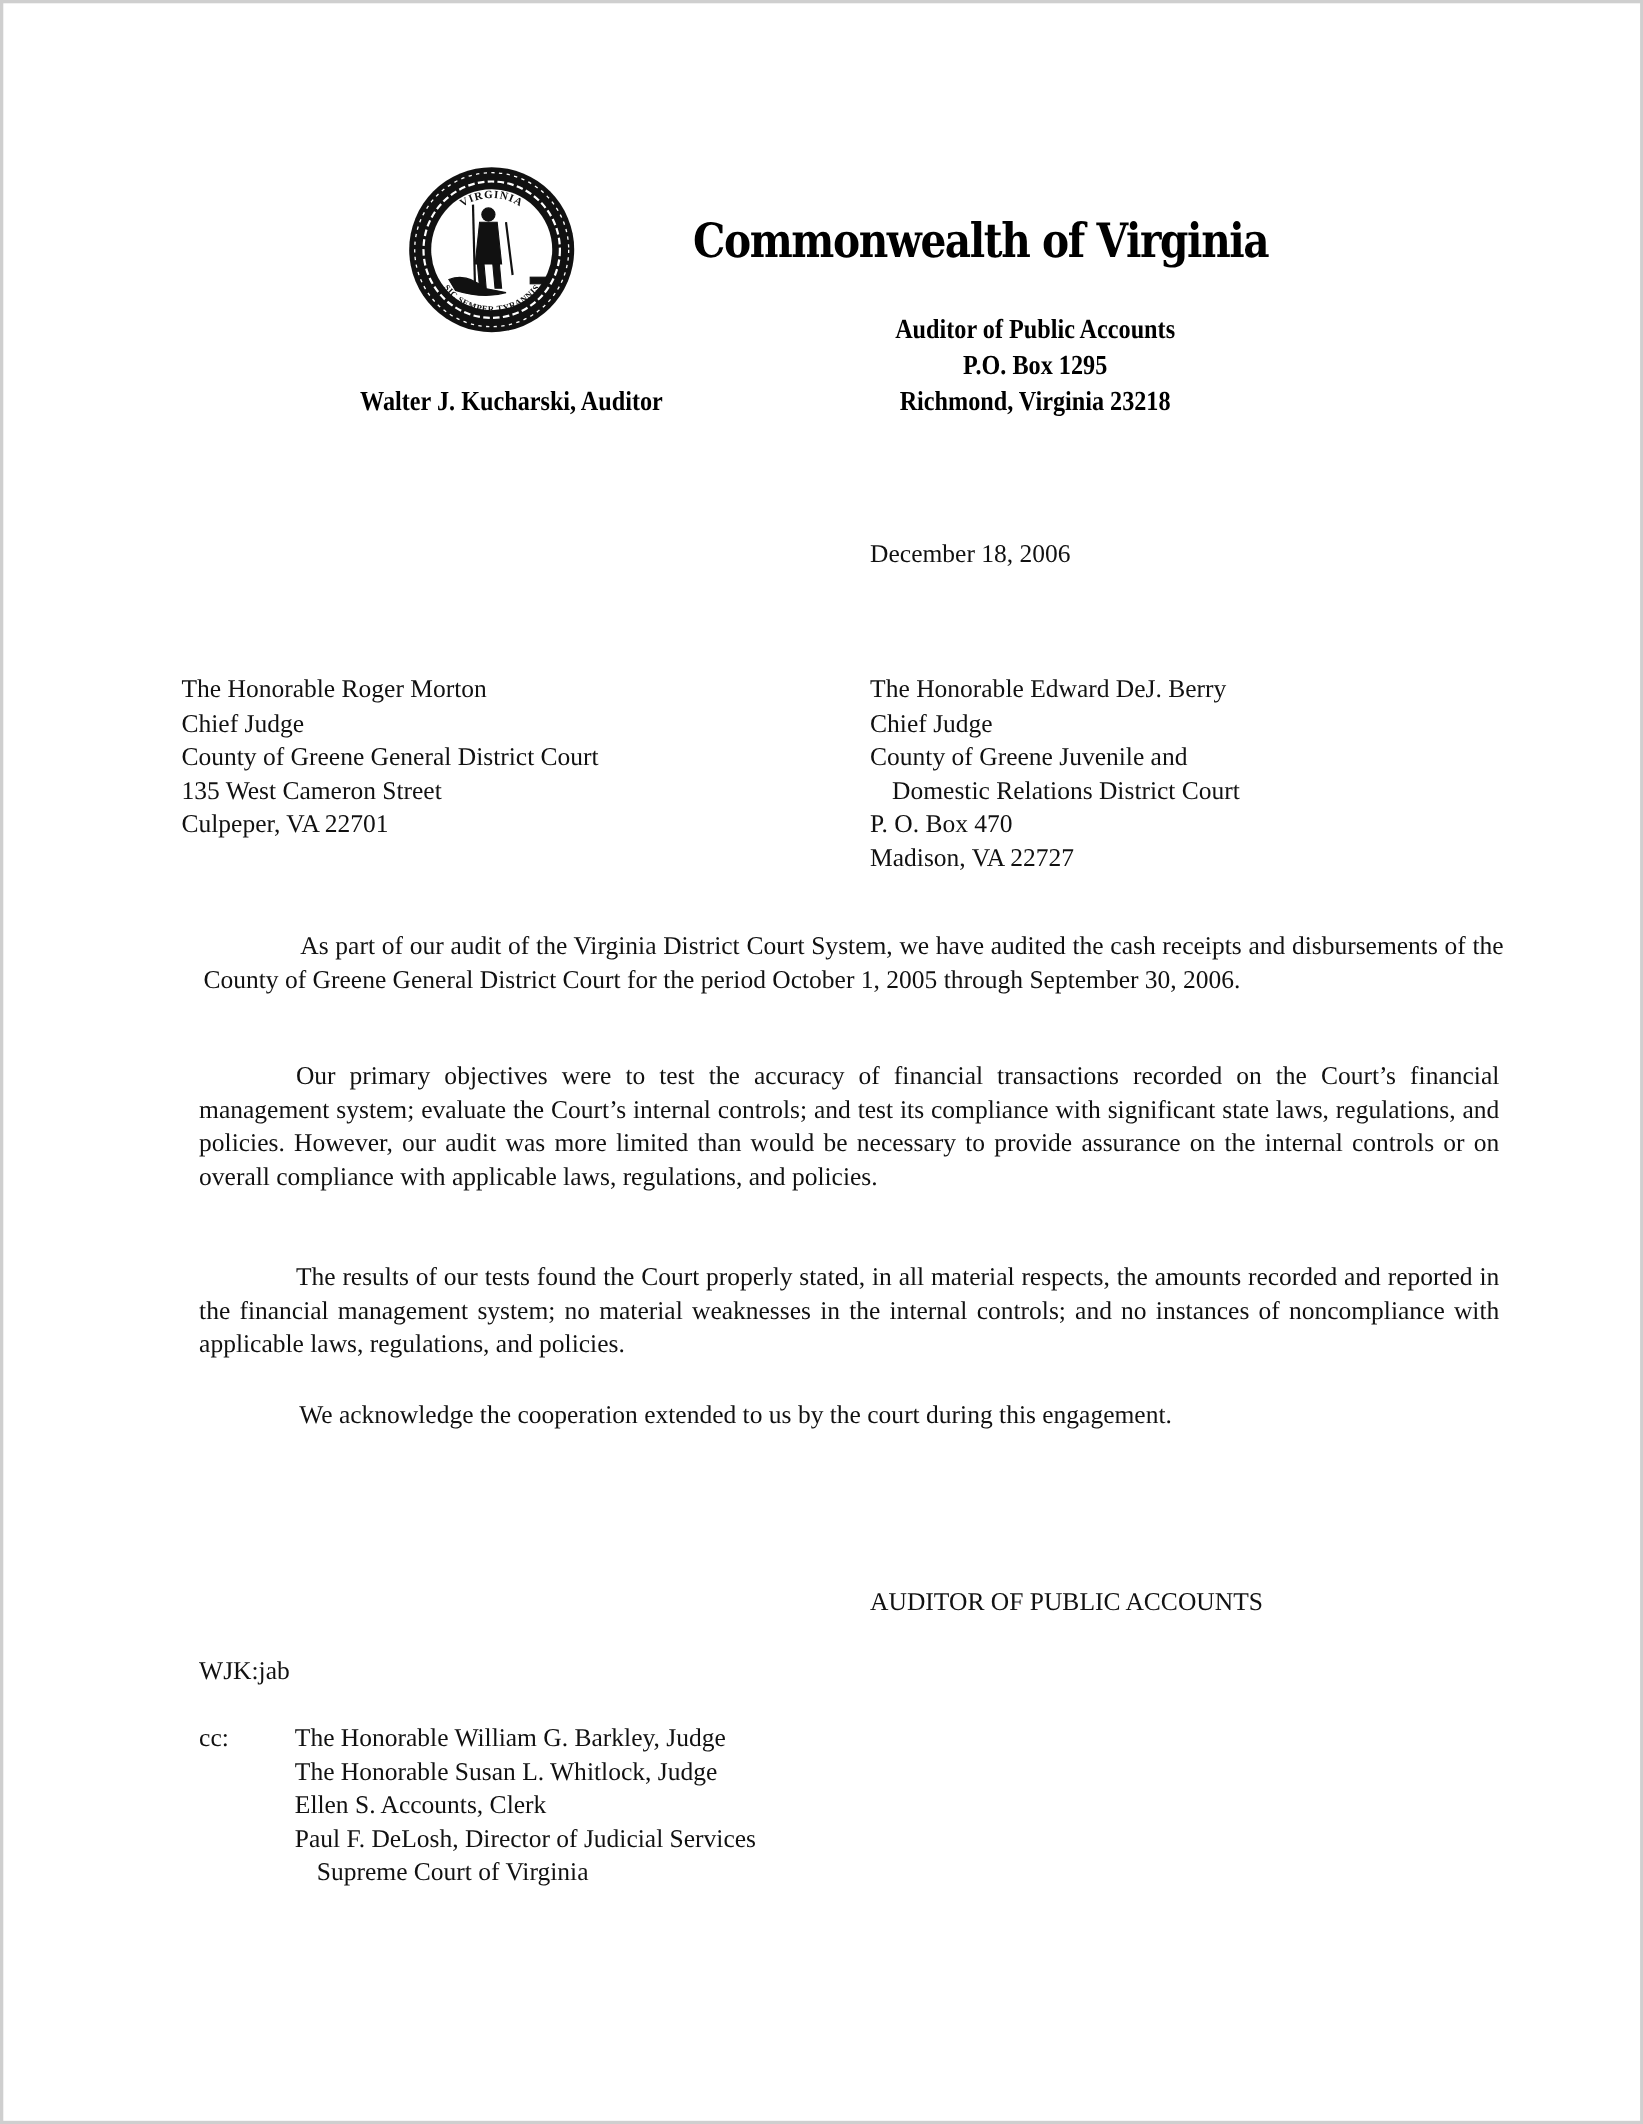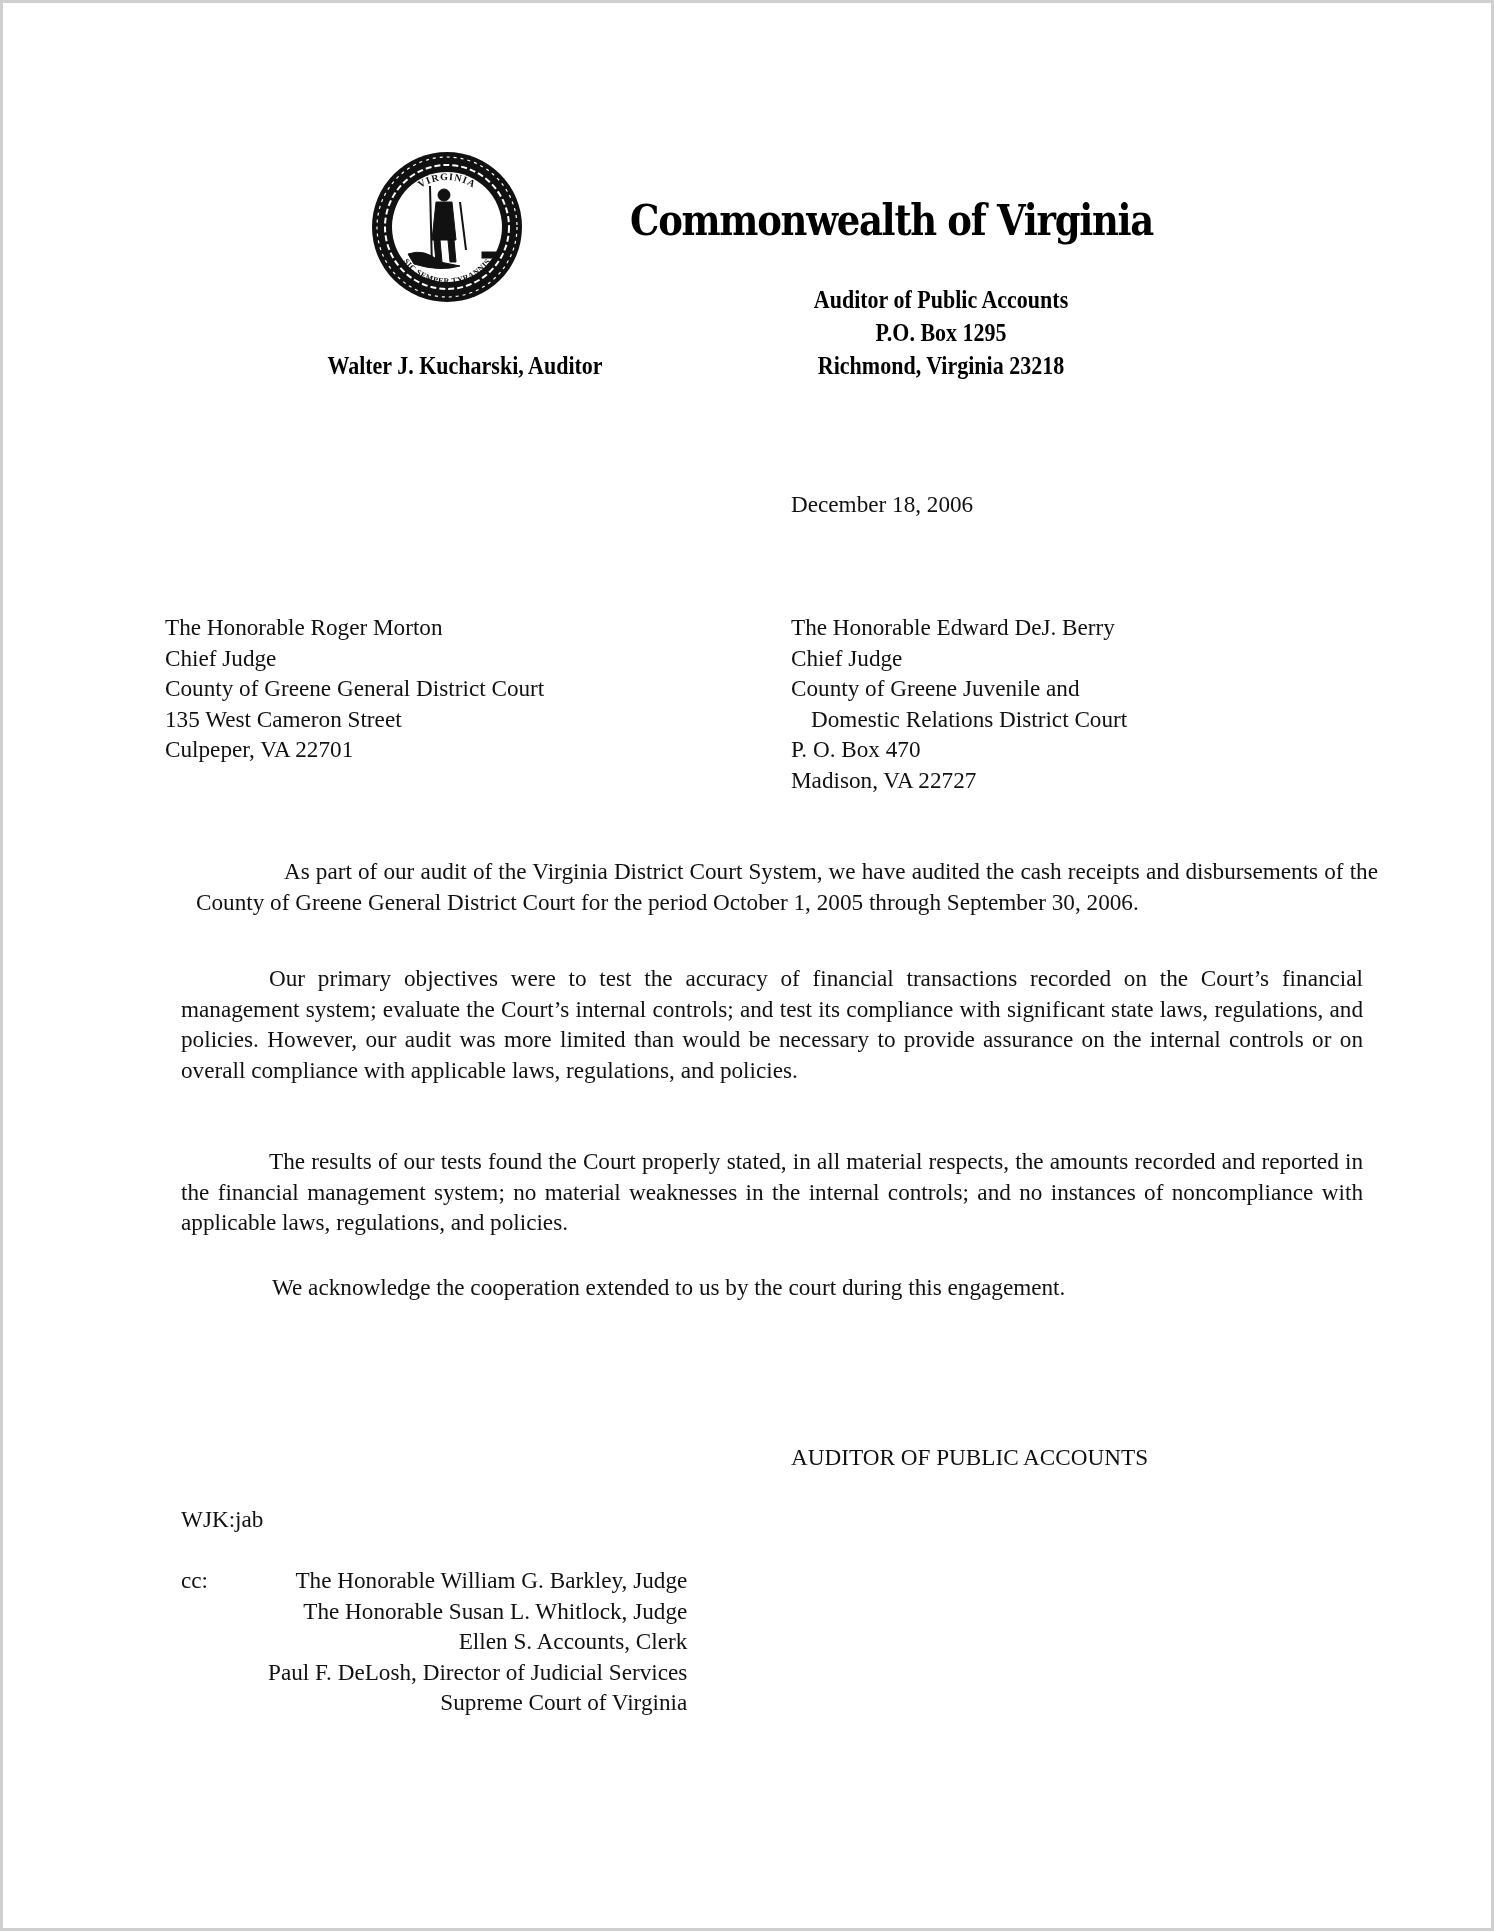--- a/index.html
+++ b/index.html
@@ -52,21 +52,21 @@
     position: absolute;
     left: 178px; width: 1182px;
     text-align: justify;
     text-indent: 88px;
     font-size: 23.2px;
     line-height: 30.6px;
   }
   .indent-sub { padding-left: 20px; }
   .cc-label { left: 178px; }
   .cc-list { position: absolute; left: 265px; top: 1562px; }
-  .cc-list .line { display: block; height: 30.6px; white-space: nowrap; text-align: right; }
+  .cc-list .line { display: block; height: 30.6px; white-space: nowrap; }
 </style>
 </head>
 <body>
 
 <div class="page">
 
   <svg class="seal" viewBox="0 0 154 154">
     <defs>
       <path id="topArc" d="M 30 77 A 47 47 0 0 1 124 77"></path>
       <path id="botArc" d="M 24 90 A 54 54 0 0 0 130 90"></path>
@@ -112,21 +112,21 @@
   </div>
   <div class="address-block body-text" style="left:788px">
     <span class="line">The Honorable Edward DeJ. Berry</span>
     <span class="line">Chief Judge</span>
     <span class="line">County of Greene Juvenile and</span>
     <span class="line indent-sub">Domestic Relations District Court</span>
     <span class="line">P. O. Box 470</span>
     <span class="line">Madison, VA  22727</span>
   </div>
 
-  <p class="para" style="top:838px; margin:15px">As part of our audit of the Virginia District Court System, we have audited the cash receipts and disbursements of the County of Greene General District Court for the period October 1, 2005 through September 30, 2006.</p>
+  <p class="para" style="top:838px; margin:4px">As part of our audit of the Virginia District Court System, we have audited the cash receipts and disbursements of the County of Greene General District Court for the period October 1, 2005 through September 30, 2006.</p>
   <p class="para" style="top:960px; margin:0">Our primary objectives were to test the accuracy of financial transactions recorded on the Court’s financial management system; evaluate the Court’s internal controls; and test its compliance with significant state laws, regulations, and policies.  However, our audit was more limited than would be necessary to provide assurance on the internal controls or on overall compliance with applicable laws, regulations, and policies.</p>
   <p class="para" style="top:1143px; margin:0">The results of our tests found the Court properly stated, in all material respects, the amounts recorded and reported in the financial management system; no material weaknesses in the internal controls; and no instances of noncompliance with applicable laws, regulations, and policies.</p>
   <p class="para" style="top:1266px; margin:3px">We acknowledge the cooperation extended to us by the court during this engagement.</p>
 
   <div class="abs body-text" style="left:788px; top:1439px">AUDITOR OF PUBLIC ACCOUNTS</div>
 
   <div class="abs body-text" style="left:178px; top:1501px">WJK:jab</div>
 
   <div class="abs body-text cc-label" style="top:1562px">cc:</div>
   <div class="cc-list body-text">

